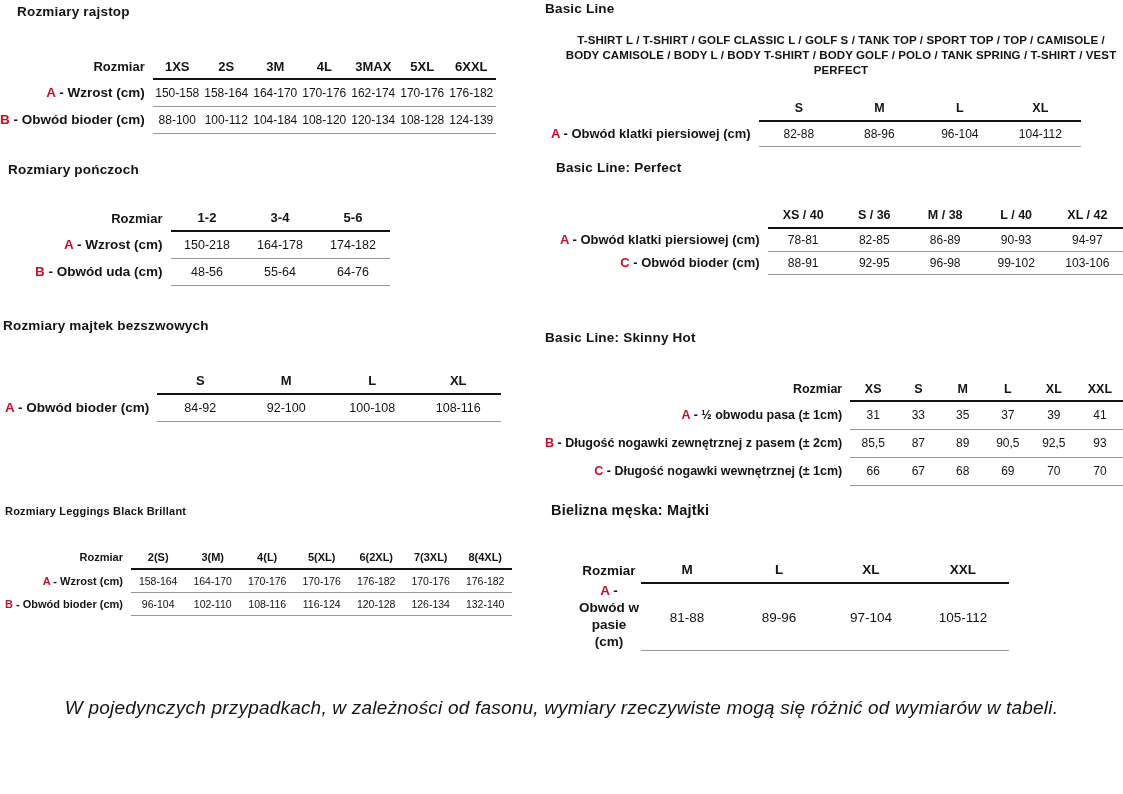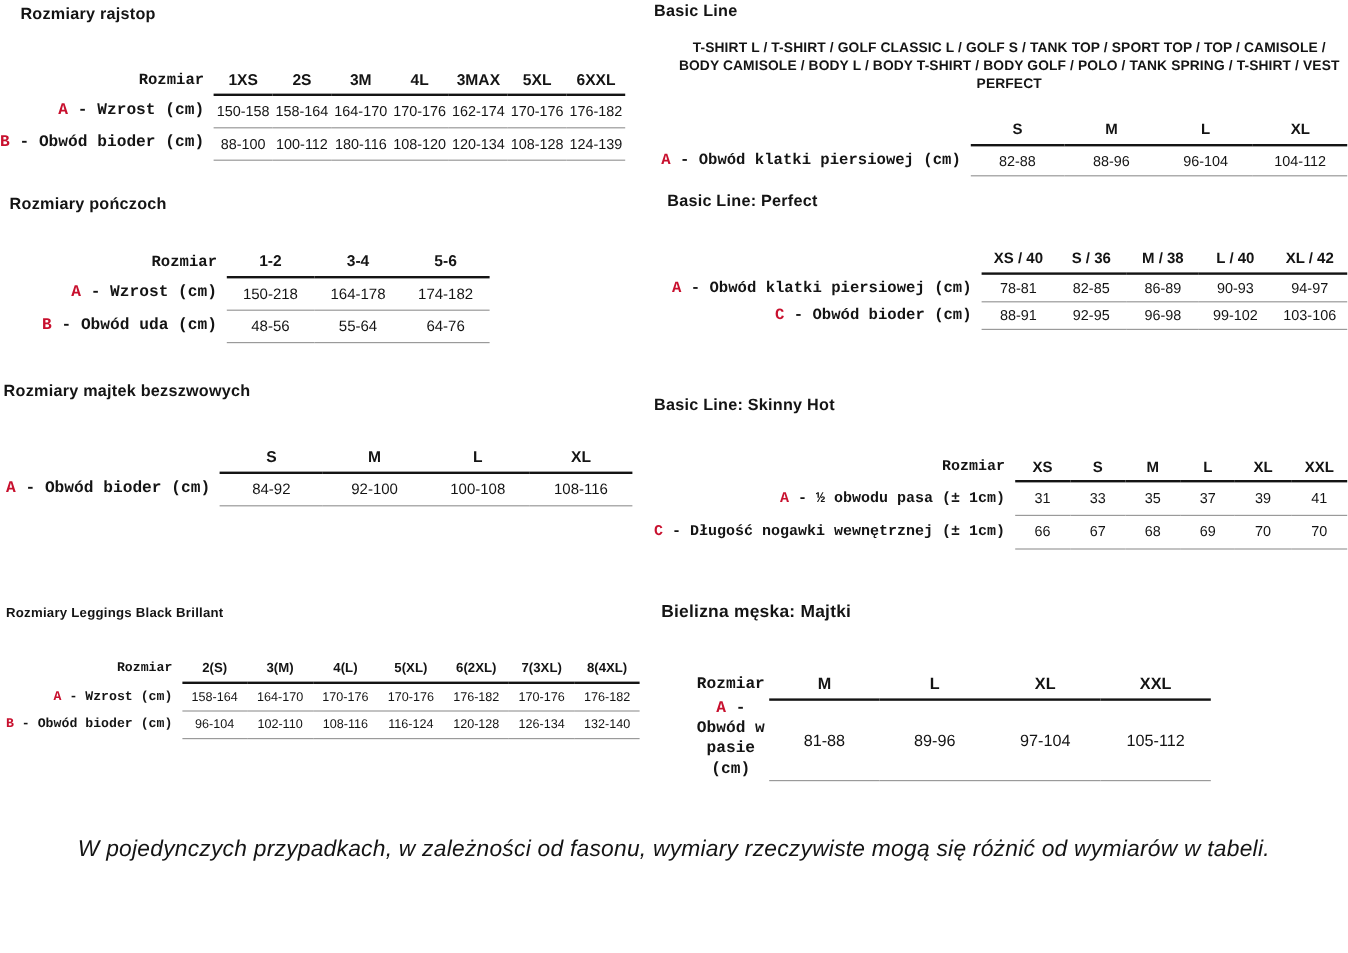--- a/index.html
+++ b/index.html
@@ -13,21 +13,21 @@
   html,body{margin:0;padding:0;background:#ffffff;}
   body{font-family:"Liberation Sans","DejaVu Sans",sans-serif;color:var(--ink);}
   .sheet{position:relative;width:1123px;height:794px;background:#fff;overflow:hidden;}
 
   h2{margin:0;position:absolute;font-size:13.5px;font-weight:bold;letter-spacing:.2px;white-space:nowrap;}
   .subtitle{margin:0;position:absolute;font-weight:bold;text-align:center;text-transform:uppercase;
             font-size:11.5px;line-height:1.3;letter-spacing:.1px;}
 
   table{position:absolute;border-collapse:collapse;table-layout:fixed;}
   th,td{padding:0;white-space:nowrap;}
-  th.lbl,td.lbl{text-align:right;padding-right:8px;font-weight:bold;font-family:Liberation Mono, monospace;}
+  th.lbl,td.lbl{text-align:right;padding-right:8px;font-weight:bold;}
   th.dat{text-align:center;font-weight:bold;border-bottom:2.5px solid var(--rule-dark);}
   td.dat{text-align:center;font-weight:normal;border-bottom:1px solid var(--rule-gray);}
   .red{color:var(--red);}
 
   
   #h0{left:17px;top:4px;}   #tb0{left:0;top:54px;}
   #tb0 th{font-size:13px;}  #tb0 td.lbl{font-size:13.5px;} #tb0 td.dat{font-size:12px;}
   #tb0 thead tr{height:25px;} #tb0 tbody tr{height:27px;}
 
   #h1{left:8px;top:162px;}  #tb1{left:35px;top:205px;}
@@ -103,21 +103,21 @@
             <td class="dat">164-170</td>
             <td class="dat">170-176</td>
             <td class="dat">162-174</td>
             <td class="dat">170-176</td>
             <td class="dat">176-182</td>
           </tr>
           <tr>
             <td class="lbl"><span class="red">B</span> - Obwód bioder (cm)</td>
             <td class="dat">88-100</td>
             <td class="dat">100-112</td>
-            <td class="dat">180-116</td>
+            <td class="dat">104-184</td>
             <td class="dat">108-120</td>
             <td class="dat">120-134</td>
             <td class="dat">108-128</td>
             <td class="dat">124-139</td>
           </tr>
         </tbody>
       </table>
   </section>
 
   <section>
@@ -336,20 +336,29 @@
           <tr>
             <td class="lbl"><span class="red">A</span> - ½ obwodu pasa (± 1cm)</td>
             <td class="dat">31</td>
             <td class="dat">33</td>
             <td class="dat">35</td>
             <td class="dat">37</td>
             <td class="dat">39</td>
             <td class="dat">41</td>
           </tr>
           <tr>
+            <td class="lbl"><span class="red">B</span> - Długość nogawki zewnętrznej z pasem (± 2cm)</td>
+            <td class="dat">85,5</td>
+            <td class="dat">87</td>
+            <td class="dat">89</td>
+            <td class="dat">90,5</td>
+            <td class="dat">92,5</td>
+            <td class="dat">93</td>
+          </tr>
+          <tr>
             <td class="lbl"><span class="red">C</span> - Długość nogawki wewnętrznej (± 1cm)</td>
             <td class="dat">66</td>
             <td class="dat">67</td>
             <td class="dat">68</td>
             <td class="dat">69</td>
             <td class="dat">70</td>
             <td class="dat">70</td>
           </tr>
         </tbody>
       </table>

